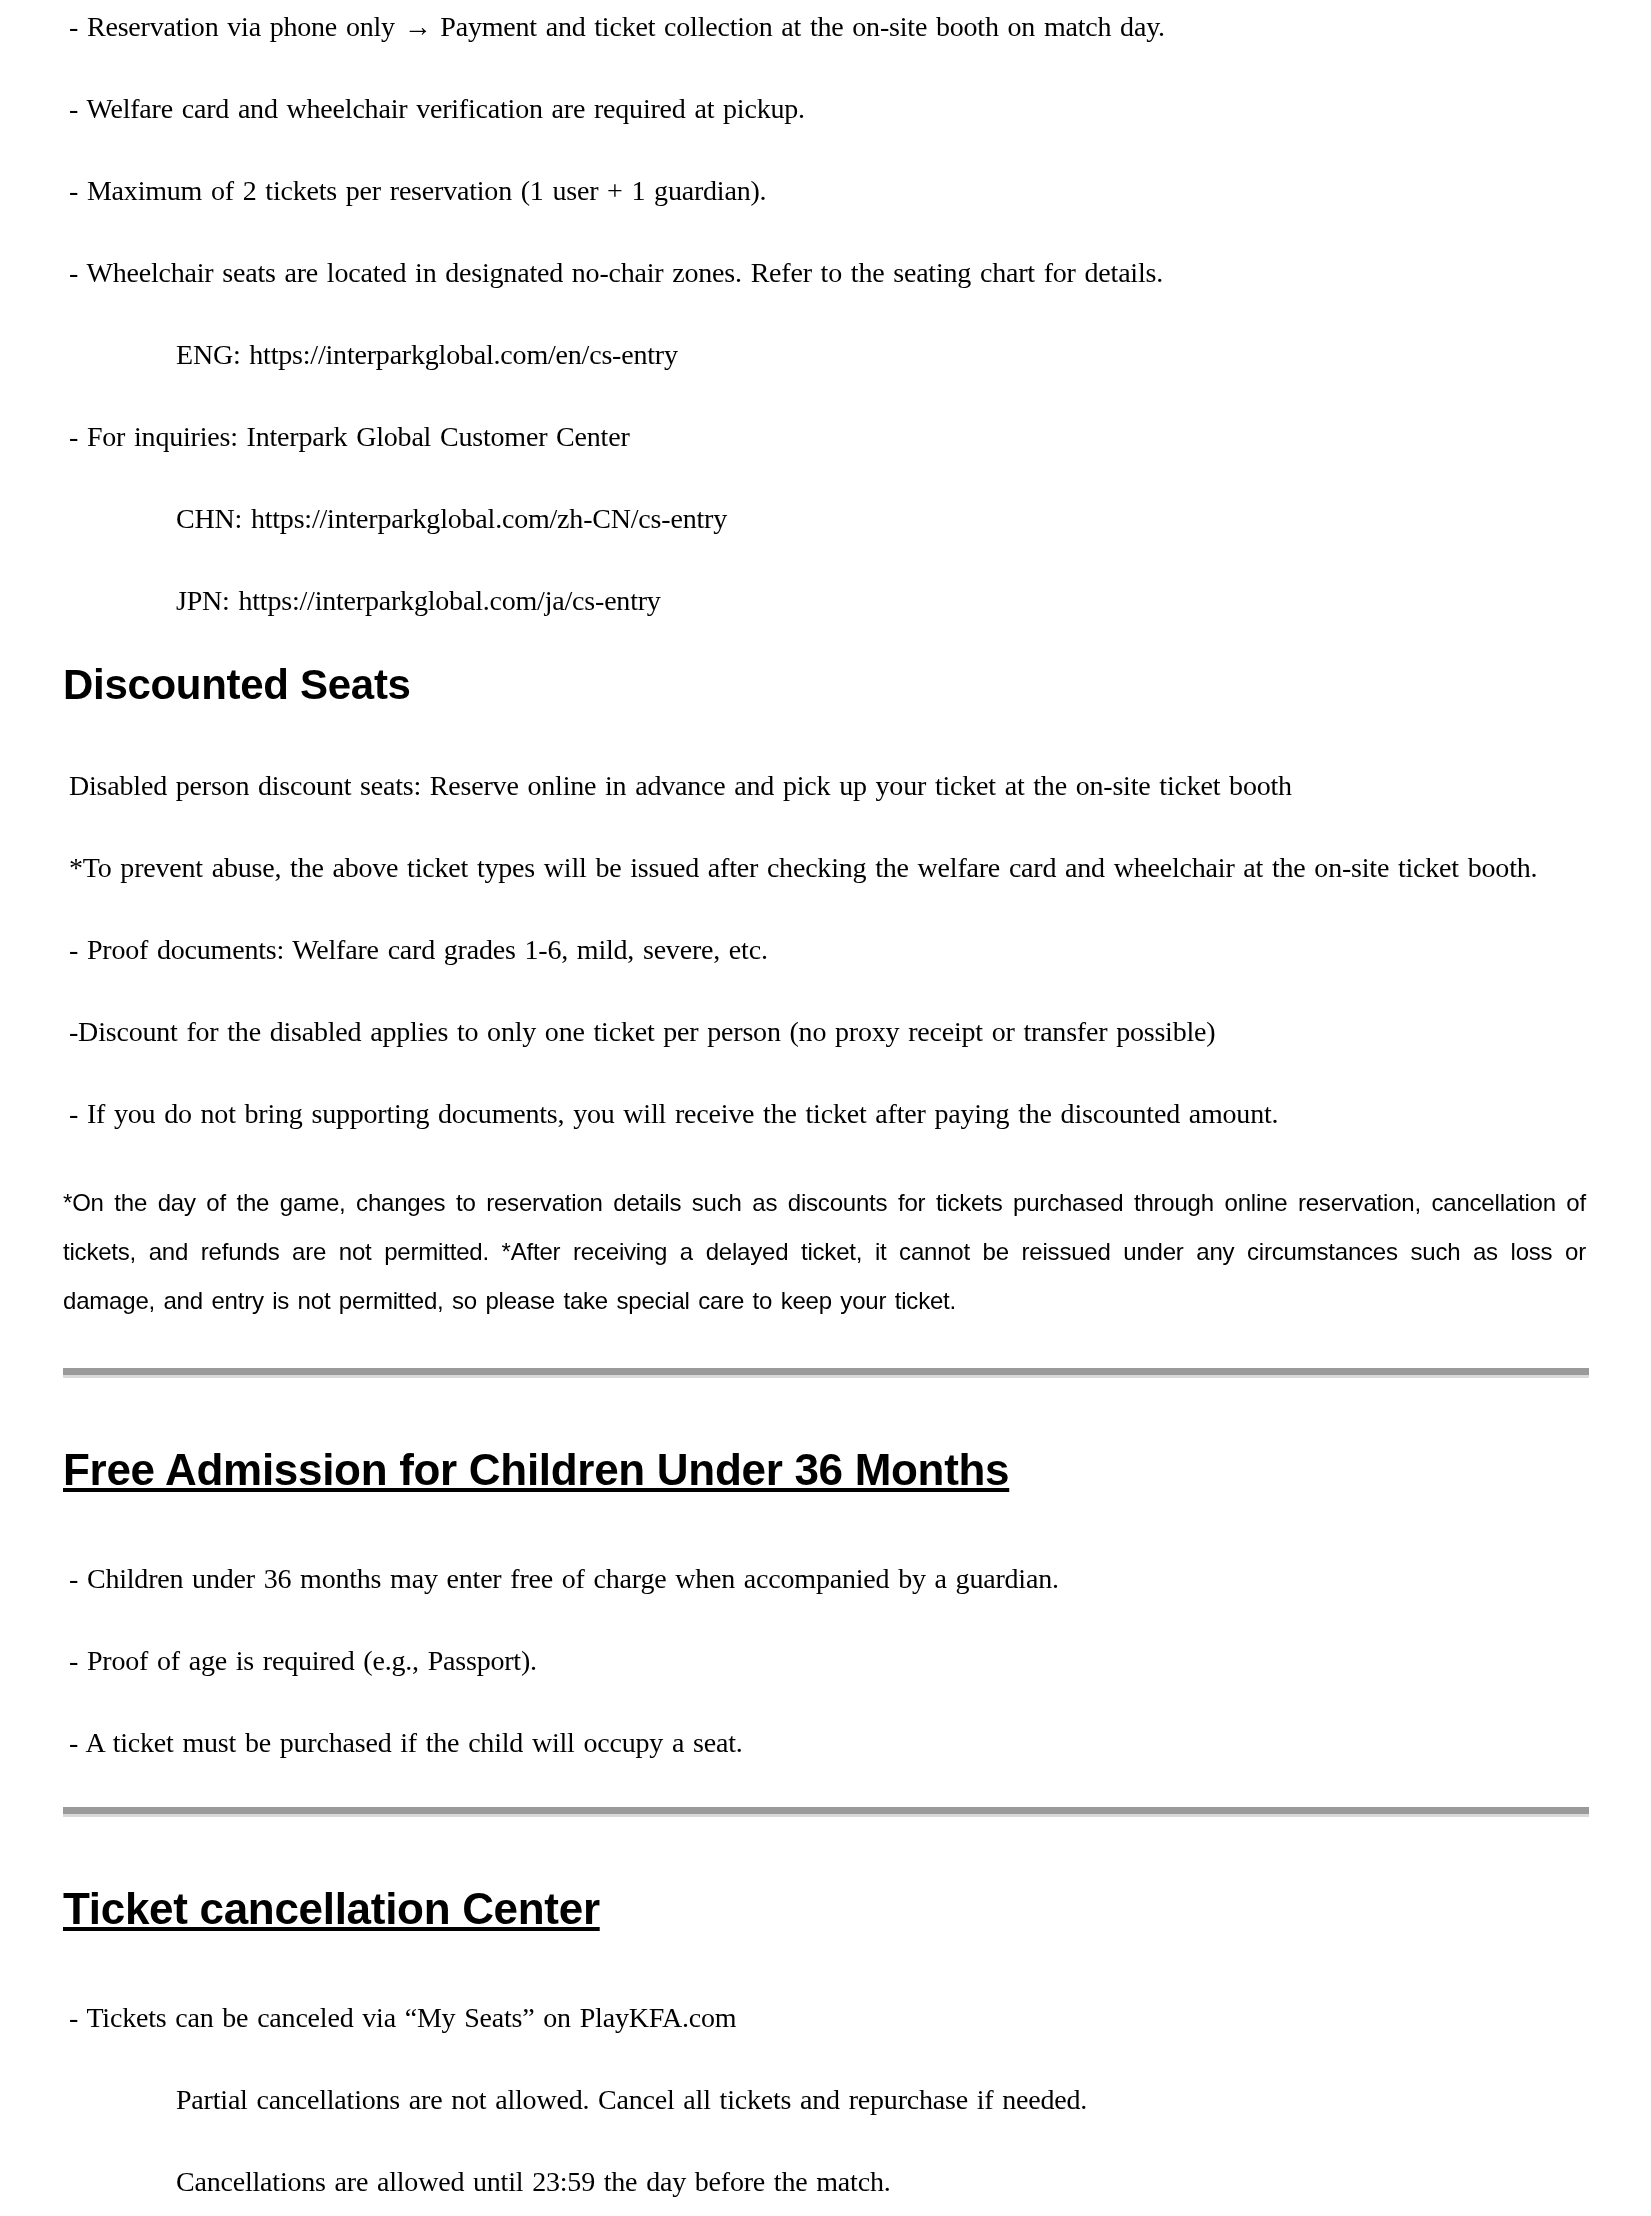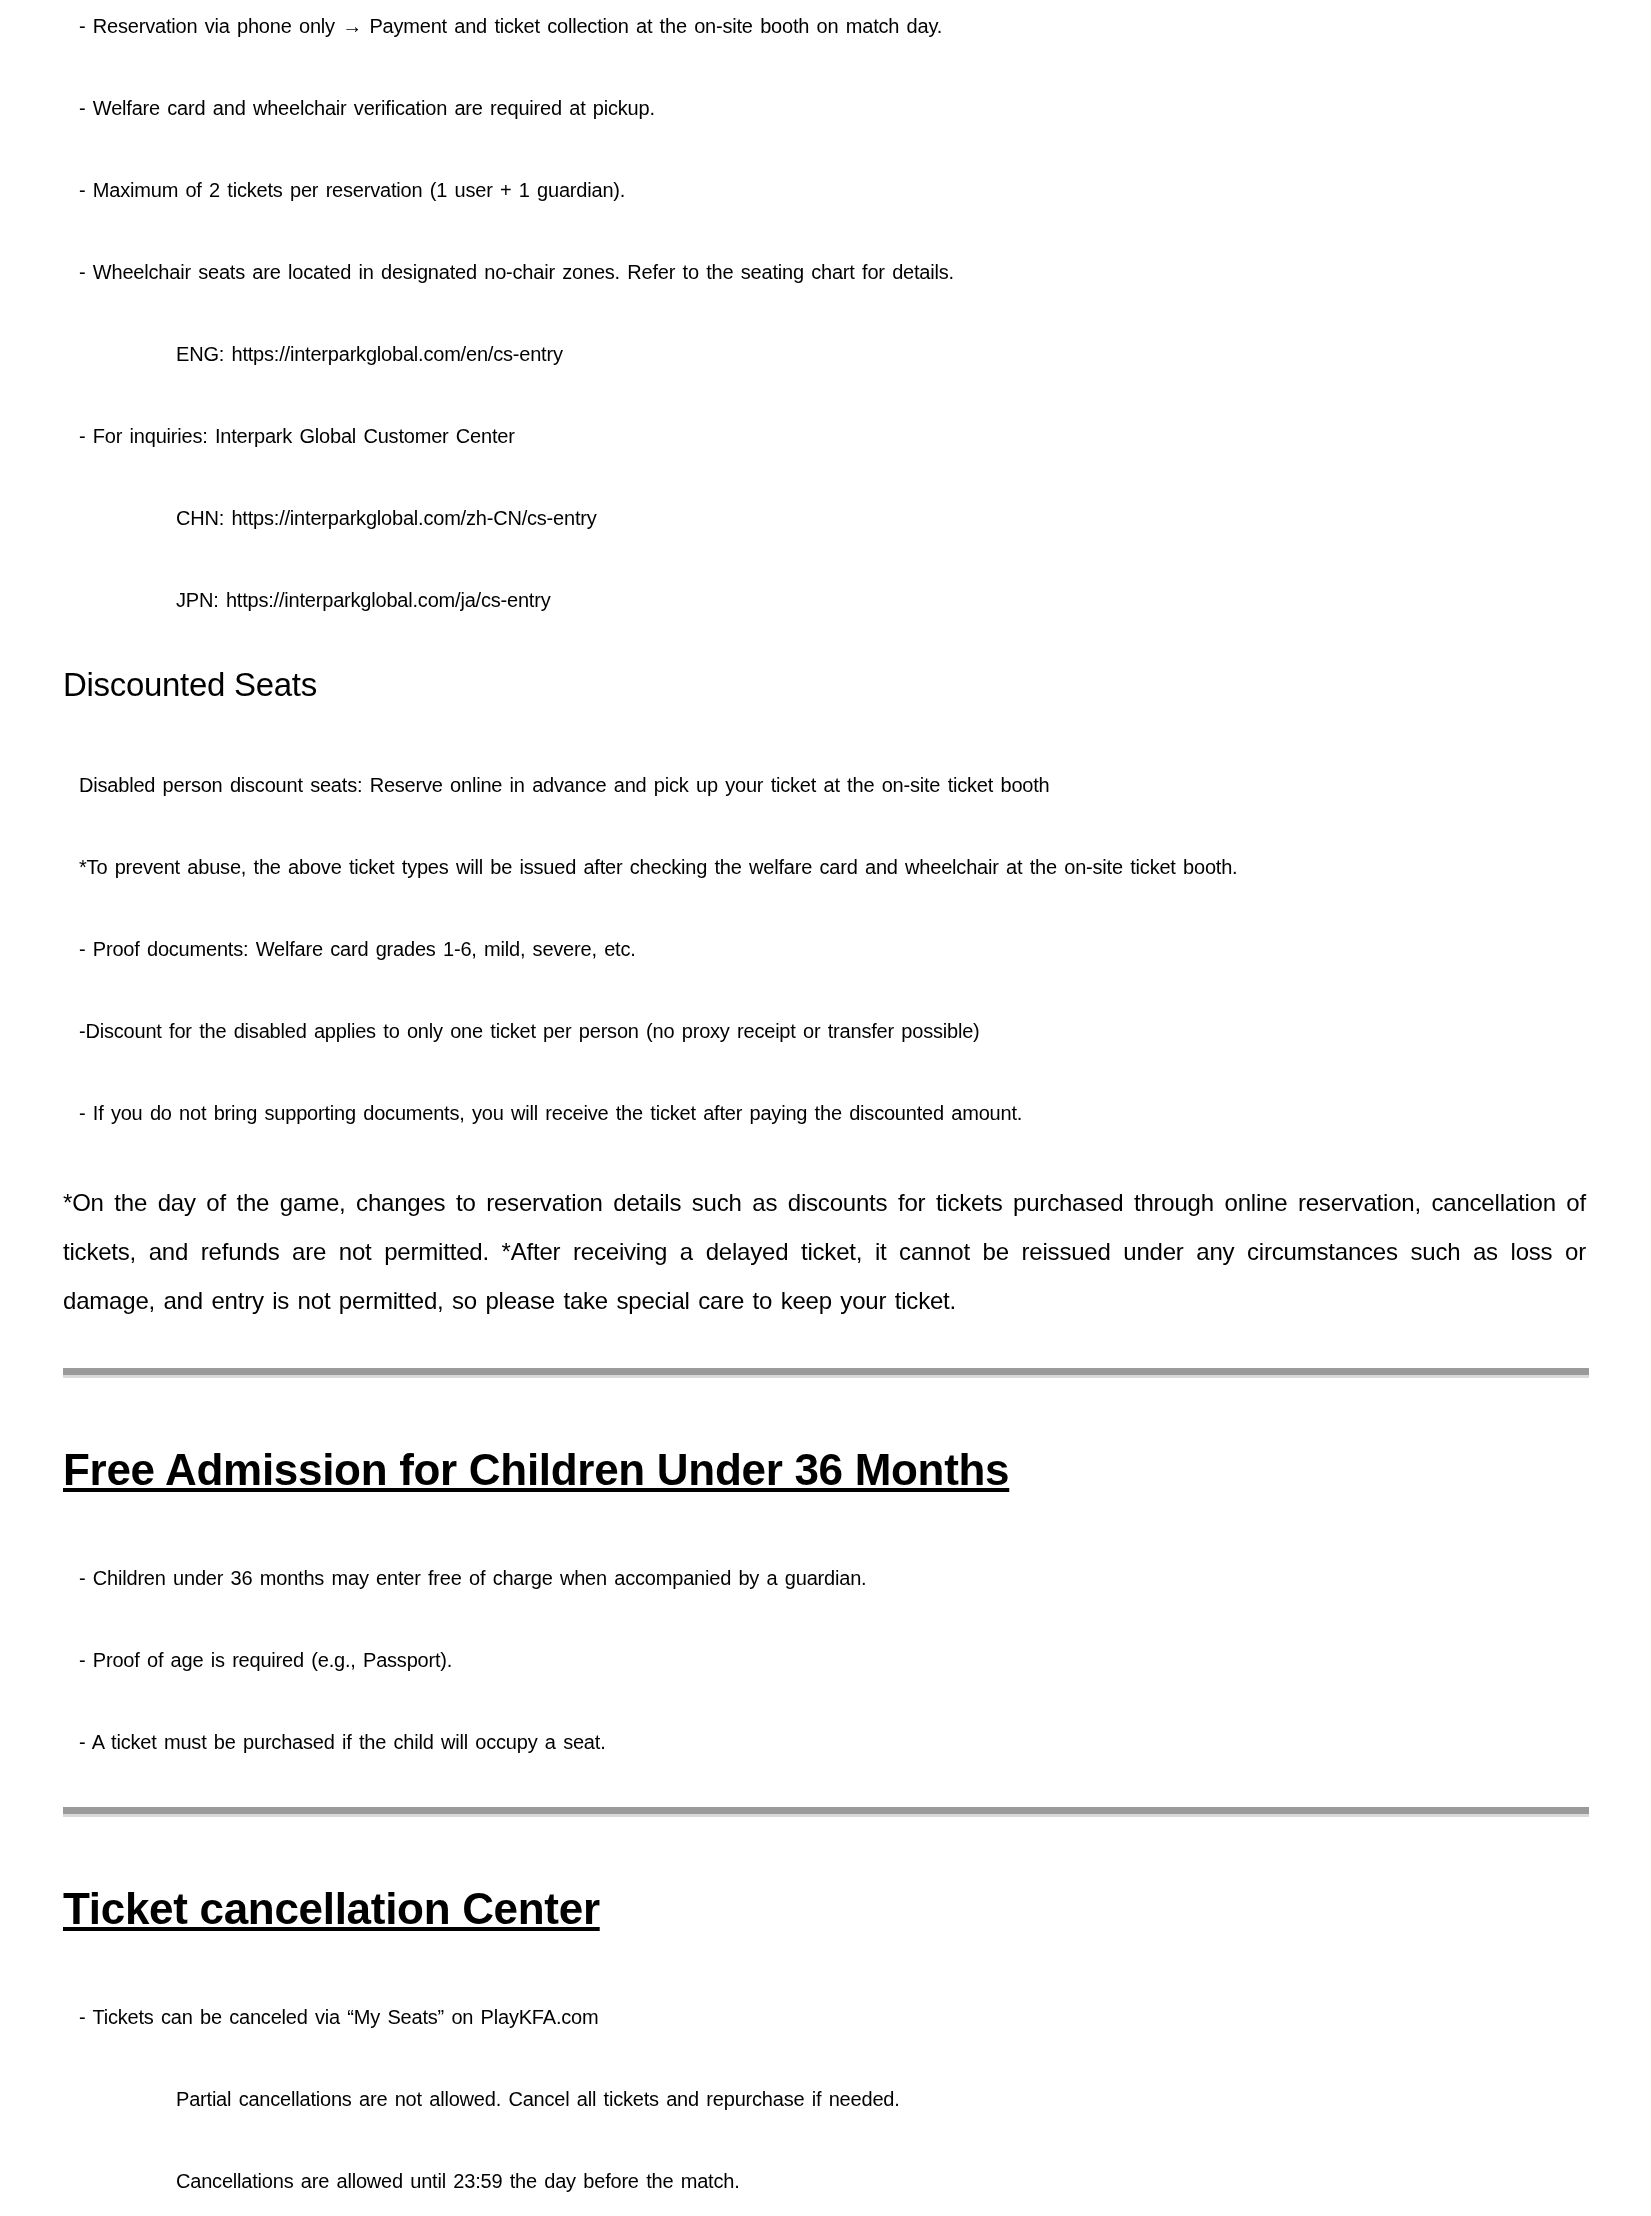--- a/index.html
+++ b/index.html
@@ -12,45 +12,46 @@
     height: 2216px;
     overflow: hidden;
     font-family: "Liberation Sans", "DejaVu Sans", sans-serif;
     color: #000000;
   }
   .page {
     padding: 9.3px 63px 0 63px;
   }
   
   .b {
-    font-size: 20px;
+    font-size: 28px;
     line-height: 35px;
-    margin: 0 0 47px 16px;
+    margin: 0 0 47px 6px;
     letter-spacing: -0.2px;
     word-spacing: 2px;
     white-space: nowrap;
+    font-family: Liberation Serif, serif;
   }
   
   .indent {
     margin-left: 113px;
   }
   
   .para {
     font-size: 24px;
     line-height: 49px;
     margin: 0 3px 43px 0;
     letter-spacing: -0.2px;
     word-spacing: 2px;
     text-align: justify;
   }
   
   .h2 {
-    font-size: 33px;
+    font-size: 42px;
     line-height: 40px;
-    font-weight: 400;
+    font-weight: 700;
     letter-spacing: -0.3px;
     margin: 0 0 63px 0;
     white-space: nowrap;
   }
   
   .h1 {
     font-size: 44px;
     line-height: 61px;
     font-weight: 700;
     letter-spacing: -0.3px;

